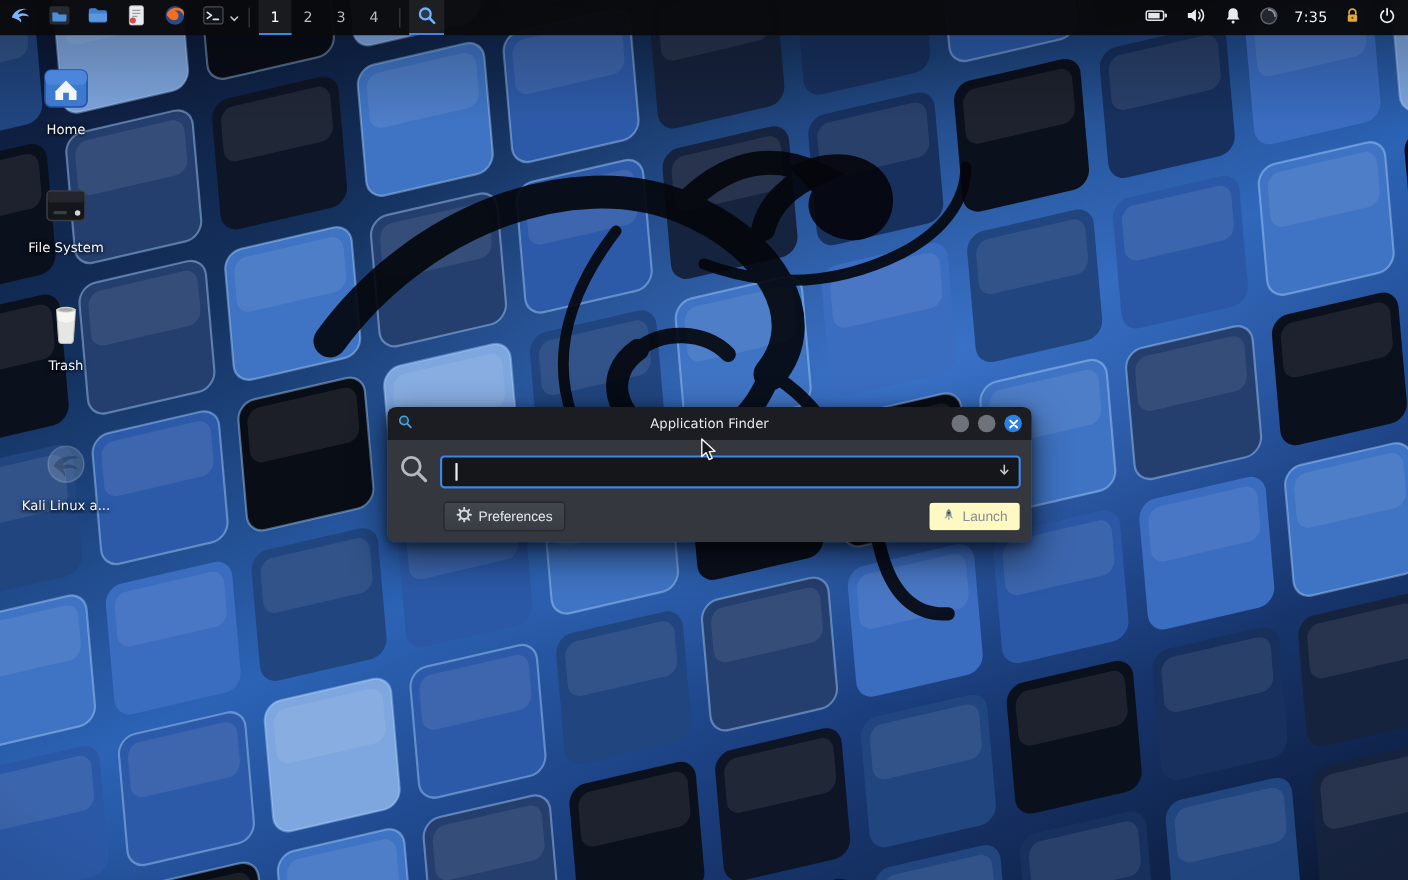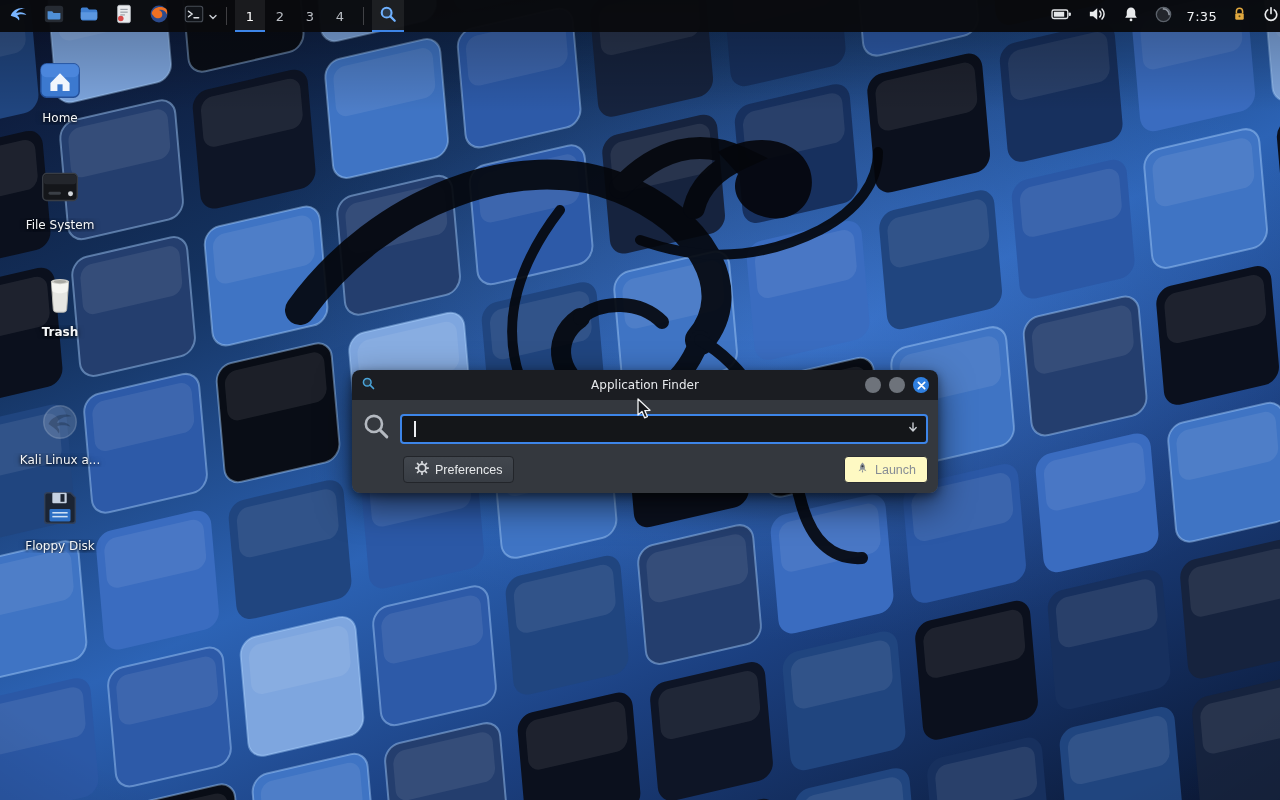--- a/index.html
+++ b/index.html
@@ -22,30 +22,30 @@
     background:rgba(9,10,13,0.97); display:flex; align-items:center; z-index:50; }
   .panel-left { display:flex; align-items:center; gap:9px; padding-left:6px; height:32px; }
   .launcher { width:26px; height:26px; display:flex; align-items:center; justify-content:center; border-radius:3px; }
   .term-group { display:flex; align-items:center; gap:1px; }
   .sep { width:1px; height:18px; background:rgba(255,255,255,0.22); margin:0 8px; }
   .ws { width:30px; height:32px; display:flex; align-items:center; justify-content:center;
     font-size:13px; color:#b9bdc3; }
   .ws.active { background:rgba(255,255,255,0.07); box-shadow:inset 0 -2px 0 #3d85e8; color:#ffffff; }
   .win-btn { width:32px; height:32px; display:flex; align-items:center; justify-content:center;
     background:rgba(255,255,255,0.07); box-shadow:inset 0 -2px 0 #3d85e8; }
-  .panel-right { margin-left:auto; display:flex; align-items:center; gap:14px; height:16px; }
+  .panel-right { margin-left:auto; display:flex; align-items:center; gap:14px; padding-right:10px; height:16px; }
   .tray { display:flex; align-items:center; justify-content:center; height:32px; }
   .clock { font-size:13px; color:#f0f2f4; letter-spacing:0.3px; }
 
   
   .dicon { position:absolute; left:12px; width:96px; text-align:center; cursor:default; z-index:10; }
   .dicon .ic { width:48px; height:48px; margin:0 auto 7px; display:flex; align-items:center; justify-content:center; }
   .dicon .lbl { font-size:12px; color:#f4f6f8; text-shadow:0 1px 3px rgba(0,0,0,0.95), 0 0 6px rgba(0,0,0,0.6);
     white-space:nowrap; overflow:hidden; text-overflow:ellipsis; }
-  #dicon-0 { top:56px; } #dicon-1 { top:163px; } #dicon-2 { top:270px;font-weight:bold; }
+  #dicon-0 { top:56px; } #dicon-1 { top:163px; } #dicon-2 { top:270px; }
   #dicon-3 { top:398px; } #dicon-4 { top:484px; }
   #dicon-3 .ic { opacity:0.55; }
 
   
   #dialog { position:absolute; left:352px; top:370px; width:586px; border-radius:8px;
     box-shadow:0 12px 34px rgba(0,0,0,0.6), 0 3px 10px rgba(0,0,0,0.45); overflow:hidden; z-index:60; }
   .titlebar { height:30px; background:#1b1d22; display:flex; align-items:center; padding:0 9px; position:relative; }
   .titlebar .title { position:absolute; left:0; right:0; text-align:center;
     font-size:12px; font-weight:normal; color:#e6e8eb; pointer-events:none; }
   .tb-controls { display:flex; gap:8px; margin-left:auto; z-index:2; }
@@ -575,33 +575,20 @@
   <div class="dicon" id="dicon-3">
     <div class="ic">
       <svg width="46" height="46" viewBox="0 0 48 48">
         <circle cx="24" cy="24" r="17" fill="rgba(200,210,220,0.35)" stroke="rgba(230,238,246,0.4)" stroke-width="1.5"></circle>
         <path d="M12,26 C16,17 30,14 36,18 C28,18 22,21 21,25 C27,23 33,25 35,29 C29,27 24,27 21,29 C23,31 24,33 23,36 C20,31 15,28 12,26 Z" fill="rgba(40,50,62,0.55)"></path>
       </svg>
     </div>
     <div class="lbl">Kali Linux a...</div>
   </div>
 
-  <div class="dicon" id="dicon-4">
-    <div class="ic">
-      <svg width="46" height="46" viewBox="0 0 48 48">
-        <path d="M8,11 a3,3 0 0 1 3,-3 h24 l5,5 v24 a3,3 0 0 1 -3,3 H11 a3,3 0 0 1 -3,-3 Z" fill="#1b2433" stroke="#31415c" stroke-width="1.5"></path>
-        <rect x="16" y="8" width="15" height="11" rx="1" fill="#c6d2e2"></rect>
-        <rect x="24.5" y="9.5" width="4.2" height="8" fill="#1b2433"></rect>
-        <rect x="13" y="25" width="22" height="13" rx="1.5" fill="#2d6fc4"></rect>
-        <line x1="16" y1="29" x2="32" y2="29" stroke="#cfe0f4" stroke-width="1.6"></line>
-        <line x1="16" y1="33" x2="32" y2="33" stroke="#cfe0f4" stroke-width="1.6"></line>
-      </svg>
-    </div>
-    <div class="lbl">Floppy Disk</div>
-  </div>
 
   <div id="panel">
     <div class="panel-left">
       <div class="launcher">
         <span>
           <svg width="22" height="22" viewBox="0 0 24 24">
             <path d="M3,14 C5,7 13,4 19,6 C14,6 10,8 9,11 C13,9 18,10 20,13 C16,12 12,12 10,14 C12,15 13,17 12,19 C10,16 6,15 3,14 Z" fill="#79b5ff"></path>
             <circle cx="17.6" cy="7.4" r="1.1" fill="#0a0b0e"></circle>
           </svg>
         </span>

